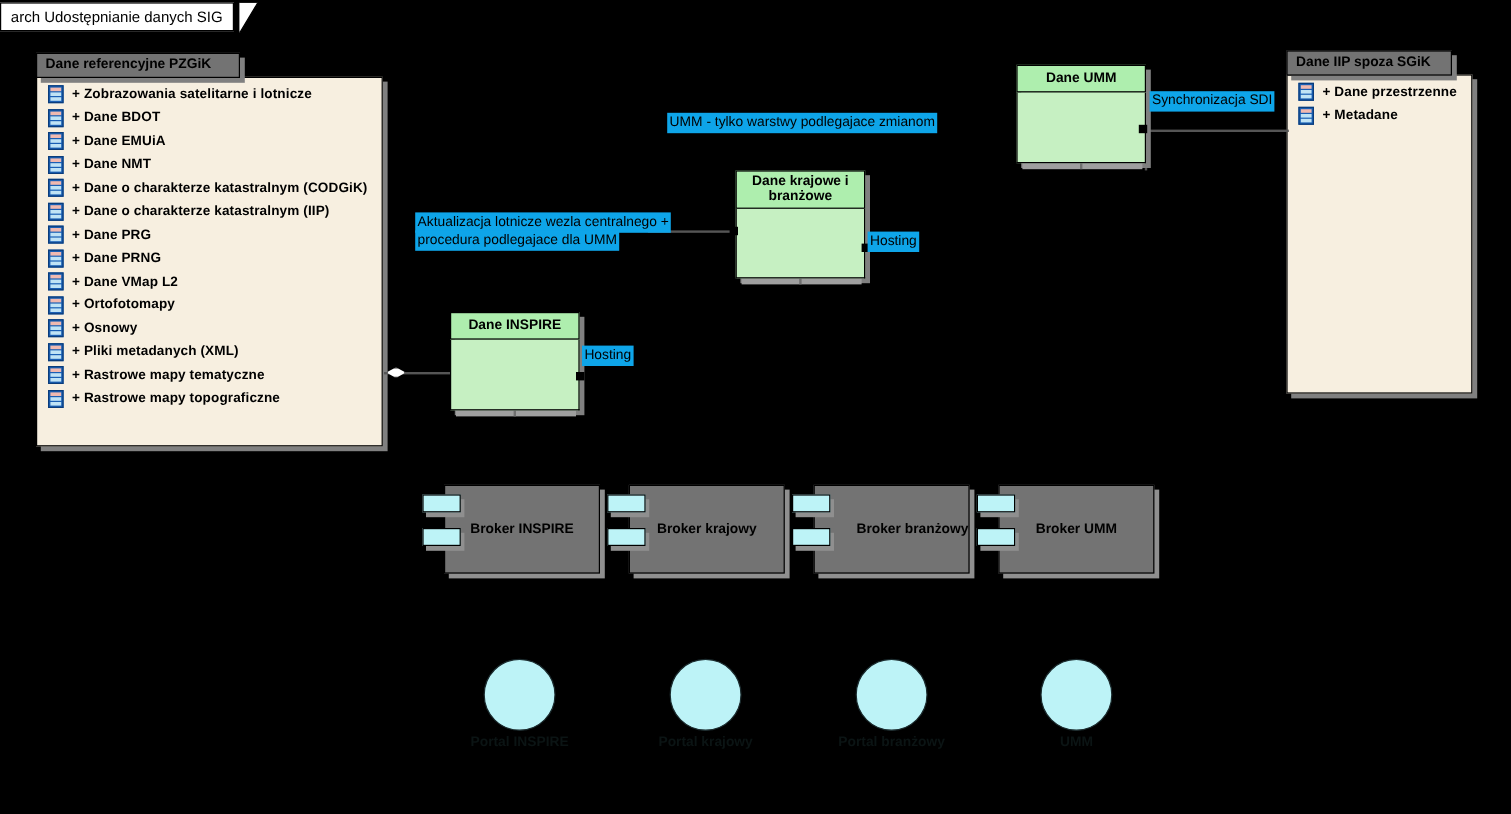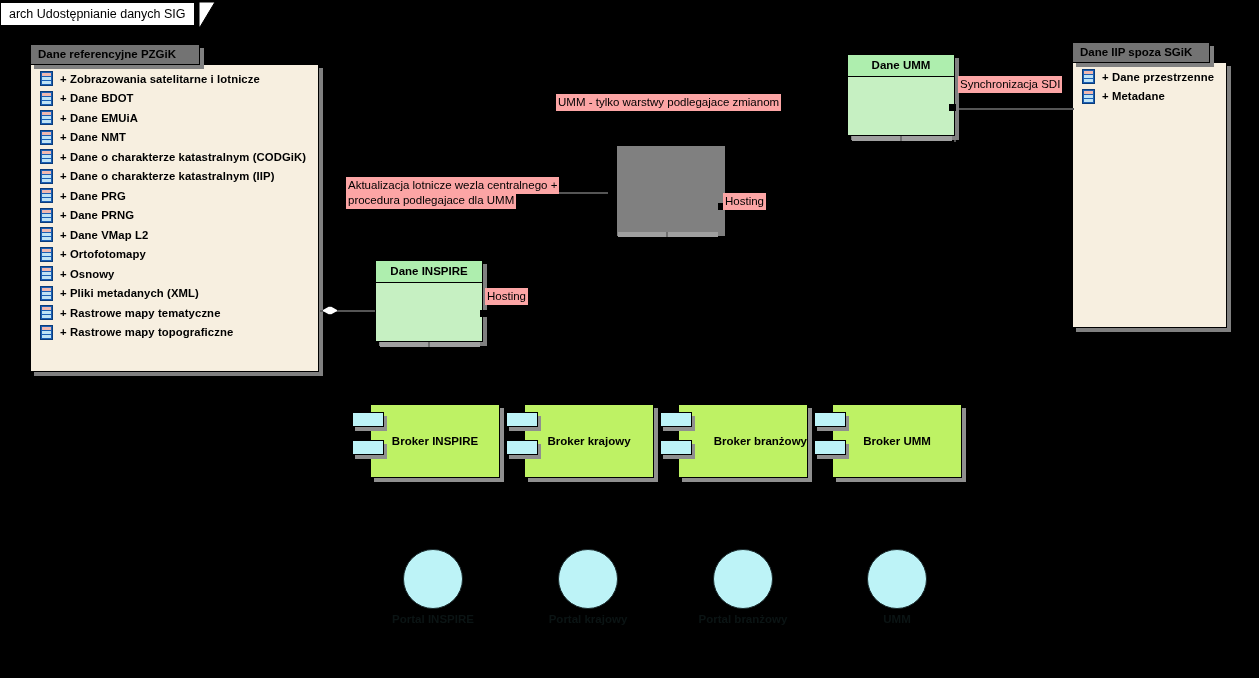--- a/index.html
+++ b/index.html
@@ -167,21 +167,21 @@
 
   
   .brk {
     position: absolute;
     z-index: 5;
   }
   .brk-main {
     position: absolute;
     left: 18px;
     top: 0;
-    background: #bef264;
+    background: #737373;
     border: 1px solid #000000;
     box-sizing: border-box;
     color: #000000;
     font-weight: bold;
     font-size: 11.5px;
     display: flex;
     align-items: center;
     justify-content: center;
     z-index: 6;
   }
@@ -224,21 +224,21 @@
     font-size: 11.5px;
     font-weight: bold;
     text-align: center;
     white-space: nowrap;
     z-index: 6;
   }
 
   
   .edge-label {
     position: absolute;
-    background: #fca5a5;
+    background: #0ea5e9;
     color: #000000;
     font-size: 11.5px;
     line-height: 15px;
     white-space: nowrap;
     padding: 1px 2px;
     z-index: 8;
   }
 
   
   .line {
@@ -445,20 +445,24 @@
 
   <div class="comp-shadow" style="left:851px; top:58px; width:108px; height:82px;"></div>
   <div class="comp" style="left:847px; top:54px; width:108px; height:82px;">
     <div class="comp-head" style="width:108px; height:23px;">Dane UMM</div>
     <div class="comp-body" style="top:23px; width:108px; height:59px;"></div>
   </div>
   <div class="comp-foot" style="left:852px; top:136px; width:100px; height:5px;"></div>
   <div class="comp-foot" style="left:900px; top:136px; width:2px; height:5px; background:#707070;"></div>
 
   <div class="comp-shadow" style="left:617px; top:146px; width:108px; height:90px;"></div>
+  <div class="comp" style="left:613px; top:142px; width:108px; height:90px;">
+    <div class="comp-head" style="width:108px; height:32px; padding:0 3px;">Dane krajowe i branżowe</div>
+    <div class="comp-body" style="top:32px; width:108px; height:58px;"></div>
+  </div>
   <div class="comp-foot" style="left:618px; top:232px; width:100px; height:5px;"></div>
   <div class="comp-foot" style="left:666px; top:232px; width:2px; height:5px; background:#707070;"></div>
 
   <div class="comp-shadow" style="left:379px; top:264px; width:108px; height:82px;"></div>
   <div class="comp" style="left:375px; top:260px; width:108px; height:82px;">
     <div class="comp-head" style="width:108px; height:23px;">Dane INSPIRE</div>
     <div class="comp-body" style="top:23px; width:108px; height:59px;"></div>
   </div>
   <div class="comp-foot" style="left:380px; top:342px; width:100px; height:5px;"></div>
   <div class="comp-foot" style="left:428px; top:342px; width:2px; height:5px; background:#707070;"></div>

